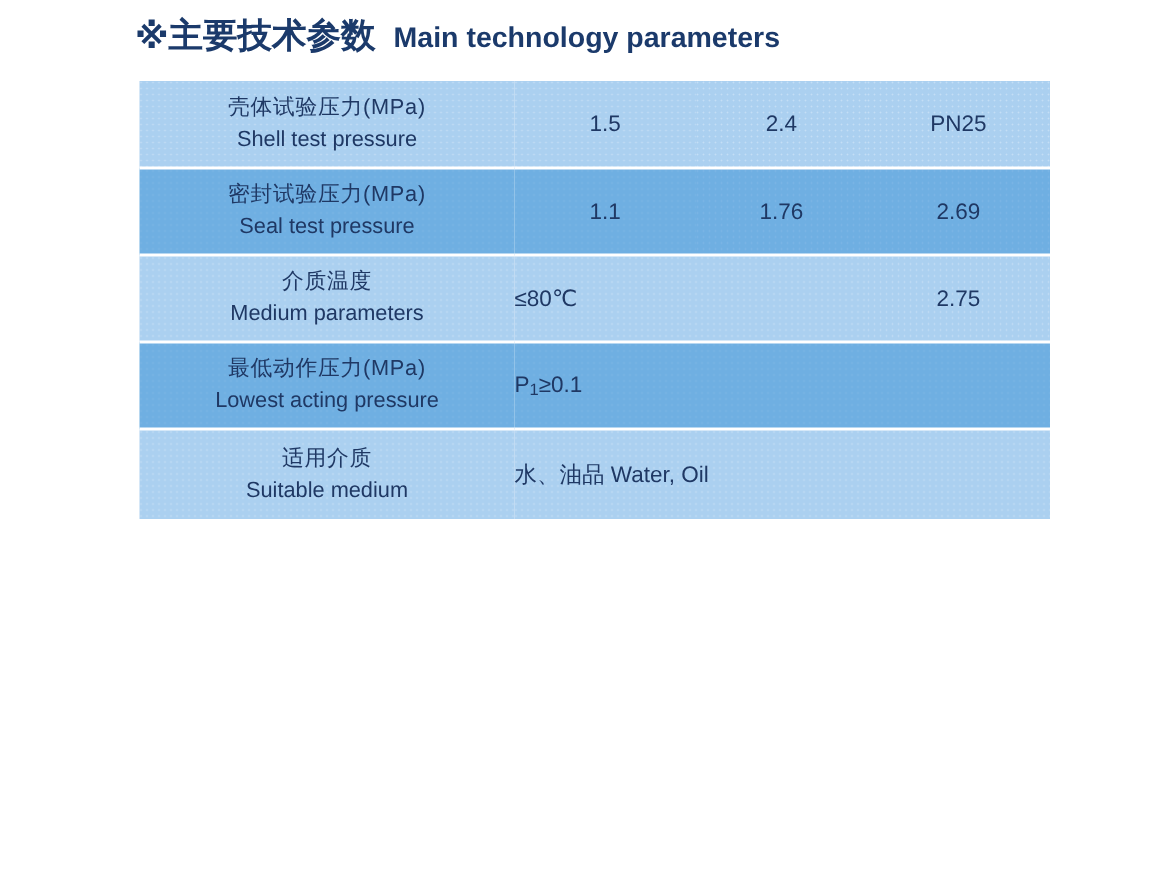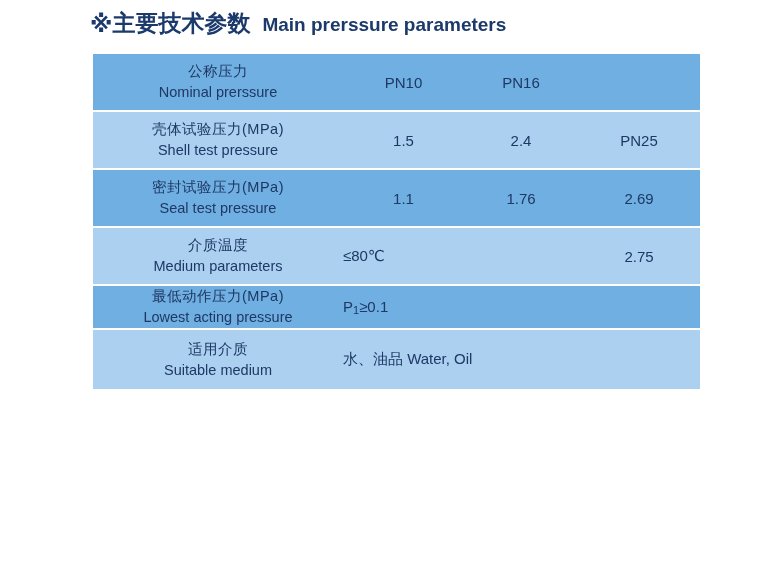--- a/index.html
+++ b/index.html
@@ -109,47 +109,38 @@
 
   
   .cell-wide {
     font-size: 15px;
   }
 
   .row-h1 { height: 57px; }
   .row-h2 { height: 58px; padding-left: 48px; }
   .row-h3 { height: 58px; padding-left: 11px; }
   .row-h4 { height: 58px; }
-  .row-h5 { height: 44px; }
+  .row-h5 { height: 58px; }
   .row-h6 { height: 60px; }
 
   
   .spec-table tr + tr td { border-top: 2px solid #ffffff; }
 
   .sub { font-size: 11px; vertical-align: -2px; }
 </style>
 </head>
 <body>
 
 <div class="page-title">
-  <span class="title-mark">※</span><span class="title-cn">主要技术参数</span><span class="title-en">Main prerssure parameters</span>
+  <span class="title-mark">※</span><span class="title-cn">主要技术参数</span><span class="title-en">Main technology parameters</span>
 </div>
 
 <table class="spec-table">
   <tbody>
 
-    <tr class="row-dark row-h1">
-      <td class="cell-label">
-        <span class="cn">公称压力</span>
-        <span class="en">Nominal prerssure</span>
-      </td>
-      <td class="cell-val col-b">PN10</td>
-      <td class="cell-val col-c">PN16</td>
-      <td class="cell-val col-d"></td>
-    </tr>
 
     <tr class="row-light row-h2">
       <td class="cell-label">
         <span class="cn">壳体试验压力(MPa)</span>
         <span class="en">Shell test pressure</span>
       </td>
       <td class="cell-val col-b">1.5</td>
       <td class="cell-val col-c">2.4</td>
       <td class="cell-val col-d nudge-up">PN25</td>
     </tr>

